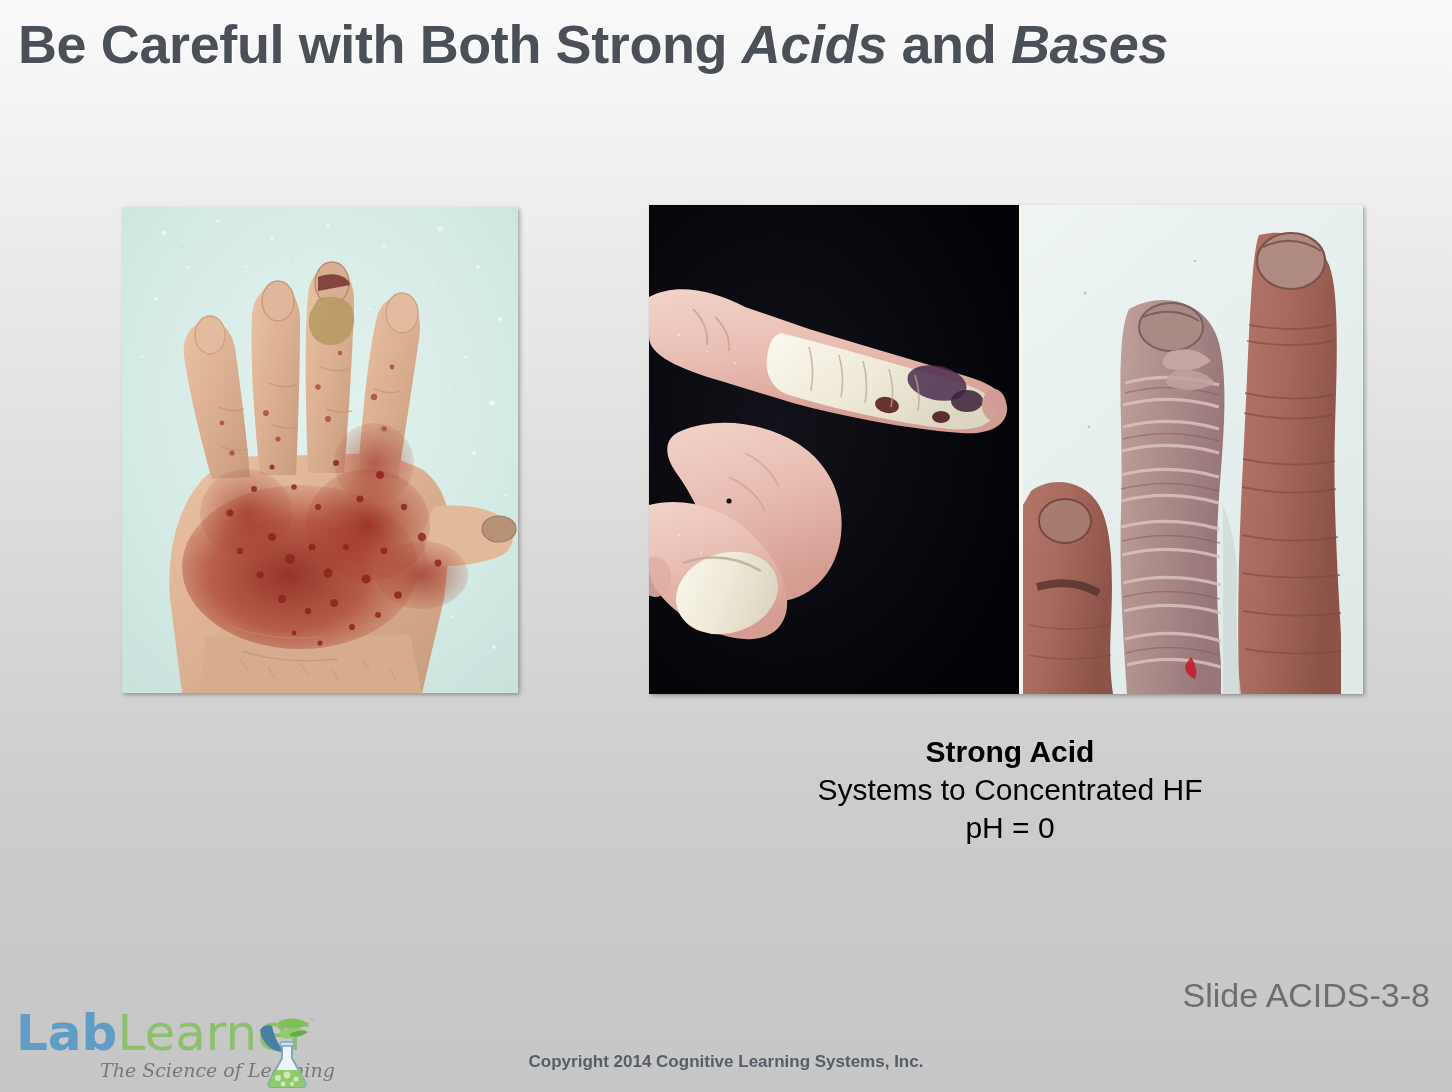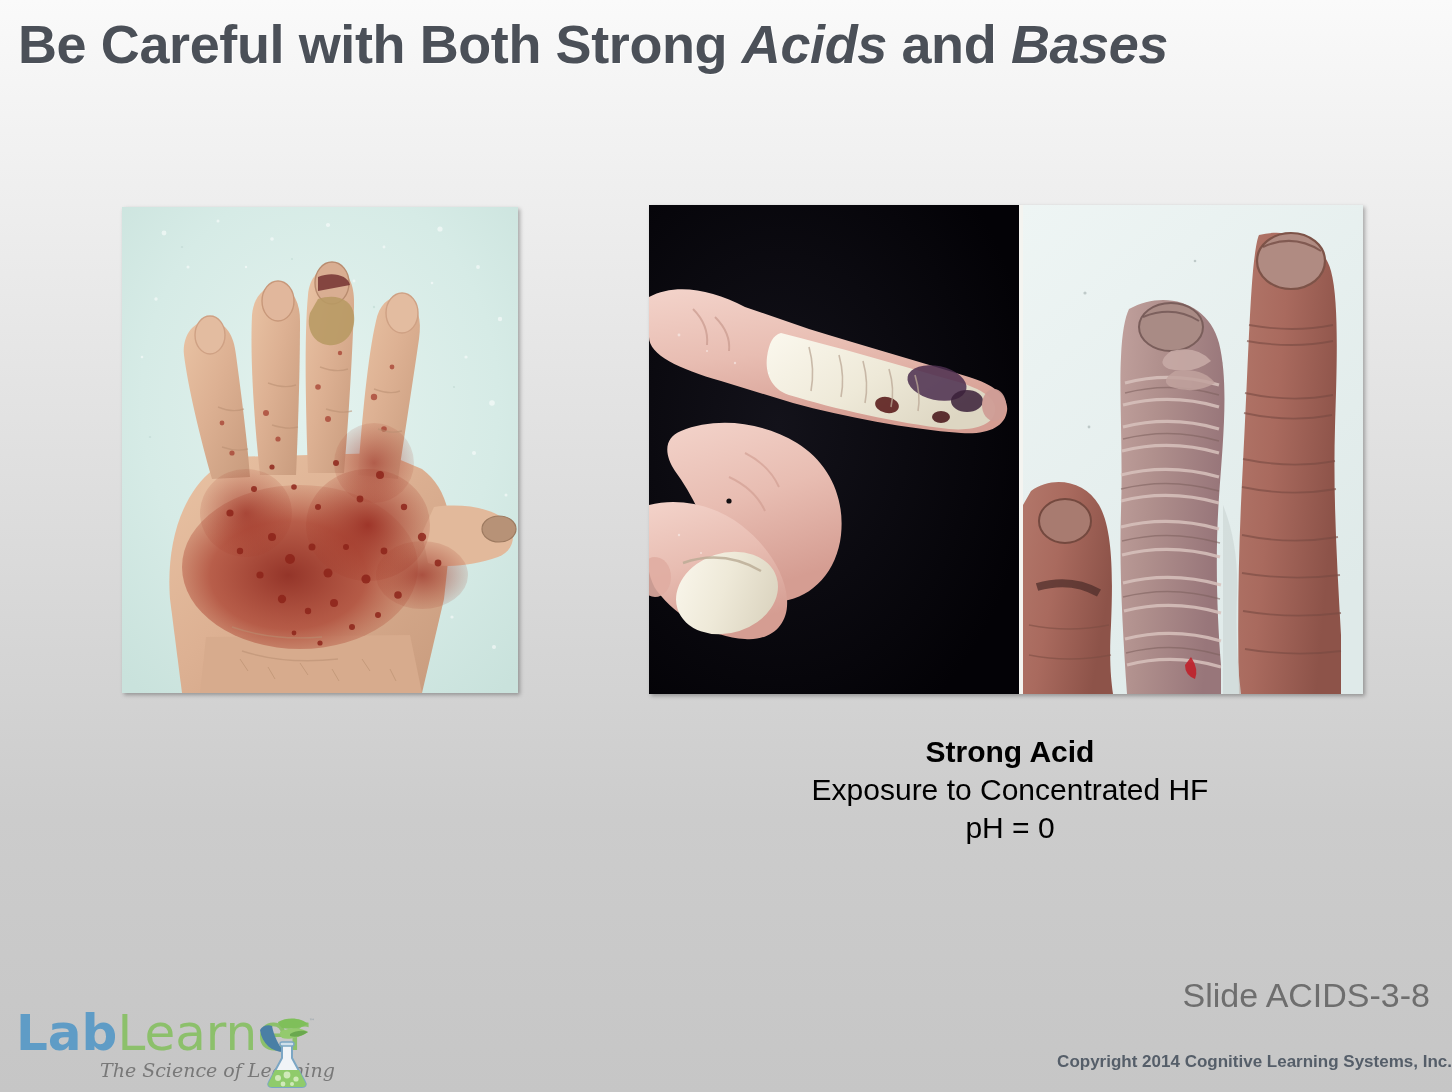--- a/index.html
+++ b/index.html
@@ -134,21 +134,21 @@
     top: 4px;
     width: 62px;
     height: 74px;
   }
 
   #copyright {
     position: absolute;
     left: 0;
     top: 1052px;
     width: 1452px;
-    text-align: right;
+    text-align: center;
     font-size: 17px;
     font-weight: bold;
     color: #555e69;
   }
   #slide-id {
     position: absolute;
     right: 22px;
     top: 976px;
     font-size: 34px;
     color: #6e6e6e;
@@ -503,21 +503,21 @@
         <path d="M168 452 q8 12 4 22 q-10 -4 -10 -14 Z" fill="#c0202a" opacity="0.9"></path>
 
         <path d="M200 300 q16 40 14 90 q-2 50 4 99 L200 489 Z" fill="#cfd9d8" opacity="0.8"></path>
       </svg>
     </div>
   </div>
 
 
   <div class="caption" id="caption-acid">
     <span class="hdr">Strong Acid</span>
-    <span class="ln">Exposure to Concentrated HF</span>
+    <span class="ln">Systems to Concentrated HF</span>
     <span class="ln">pH = 0</span>
   </div>
 
   <div id="logo">
     <div id="logo-word"><span id="logo-lab">Lab</span><span id="logo-learner">Learner</span></div>
     <div id="logo-tagline">The Science of Learning</div>
     <svg id="logo-flask" viewBox="0 0 62 74">
 
       <path d="M4 16 C6 30 16 38 28 38 C22 30 18 22 16 12 C12 10 6 12 4 16 Z" fill="#4a7fa5"></path>
 

